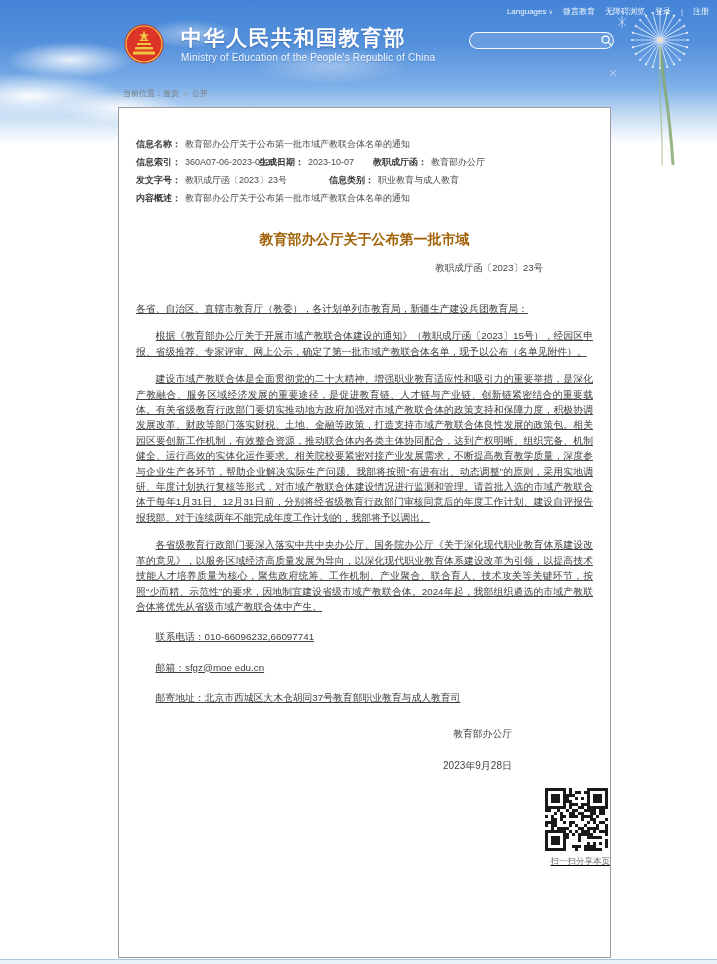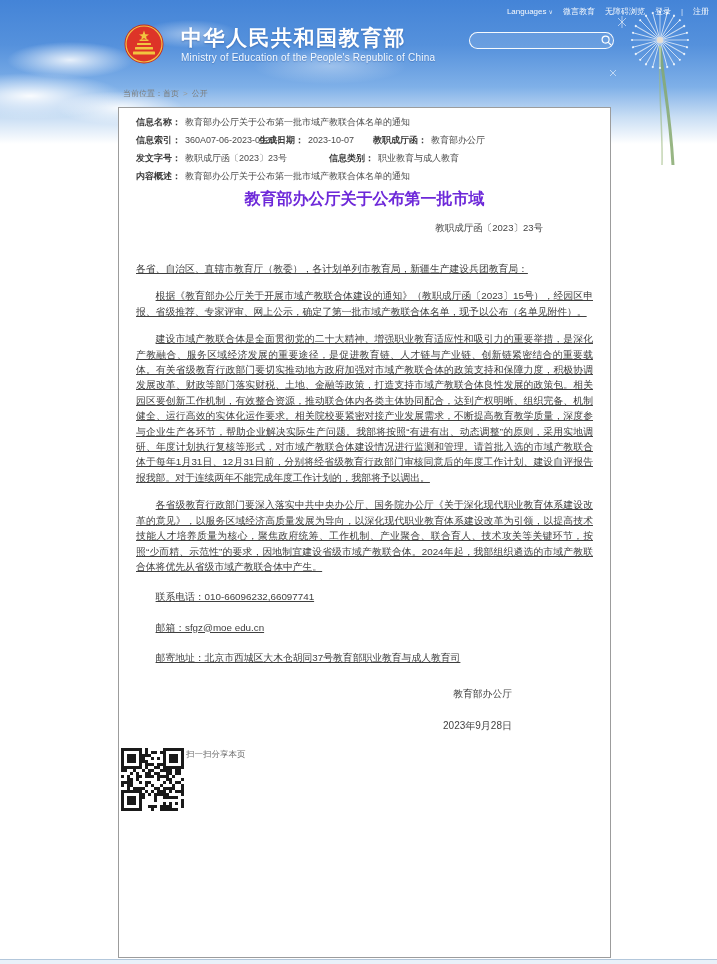--- a/index.html
+++ b/index.html
@@ -54,48 +54,48 @@
   .breadcrumb a { color:#7b7b78; text-decoration:none; cursor:pointer; }
   .breadcrumb .bsep { margin:0 4px; color:#9a9a96; }
 
   
   .content-box {
     position:absolute; left:118px; top:107px; width:493px; height:851px;
     background:#fff; border:1px solid #9c9c9c; overflow:hidden;
   }
 
   
-  .meta { margin-top:8px; font-size:9px; color:#4a4a4a; }
+  .meta { margin-top:30px; font-size:9px; color:#4a4a4a; }
   .meta-row { position:relative; height:18px; }
   .meta-row b { font-weight:700; color:#3c3c3c; }
   .mg { position:absolute; top:0; white-space:nowrap; }
   .mg b { margin-right:4px; }
   .g0 { left:17px; }
   .g-date { left:140px; }
   .g-agency { left:254px; }
   .g-cat { left:210px; }
 
   
-  .doc-title { text-align:center; font-size:16px; font-weight:700;
-    color:#6d28d9; line-height:22px; }
+  .doc-title { margin-top:18px; text-align:center; font-size:14px; font-weight:700;
+    color:#a16207; line-height:22px; }
   .doc-number { margin-top:12px; padding-right:67px; text-align:right; font-size:9.5px; color:#444; }
 
   .body-text { padding:0 17px; font-size:9.8px; color:#3f3f3f; line-height:15.4px; text-align:justify; }
   .body-text p { margin-top:12px;text-decoration:underline; }
   .salutation { margin-top:26px !important; text-indent:0; }
   .indent { text-indent:2em; }
   .contact-line { margin-top:15px !important; text-indent:2em; }
   .attach-line { margin-top:15px !important; text-indent:2em; }
   .attach-line .attach-label { color:#3f3f3f; }
   .attach-line a { color:#3a41e0; text-decoration:none; cursor:pointer; }
 
   .signoff { margin-top:22px; padding-right:98px; text-align:right; font-size:9.8px; color:#3f3f3f; }
   .signdate { margin-top:18px; padding-right:98px; text-align:right; font-size:10px; color:#3f3f3f; }
 
-  .qr-wrap { margin-top:13px; display:flex; flex-direction:row; align-items:flex-start; }
+  .qr-wrap { margin-top:13px; display:flex; flex-direction:column; align-items:flex-end;text-decoration:underline; }
   .qr-box { width:67px; height:67px; background:#fff; padding:2px; }
   .qr-caption { margin-top:3px; font-size:8.5px; color:#6f6f6f; }
 
   
   .footer-band { position:absolute; left:0; bottom:0; width:717px; height:5px;
     background:#e9f1f9; border-top:1px solid #b3c7db; }
 </style>
 </head>
 <body>
 

